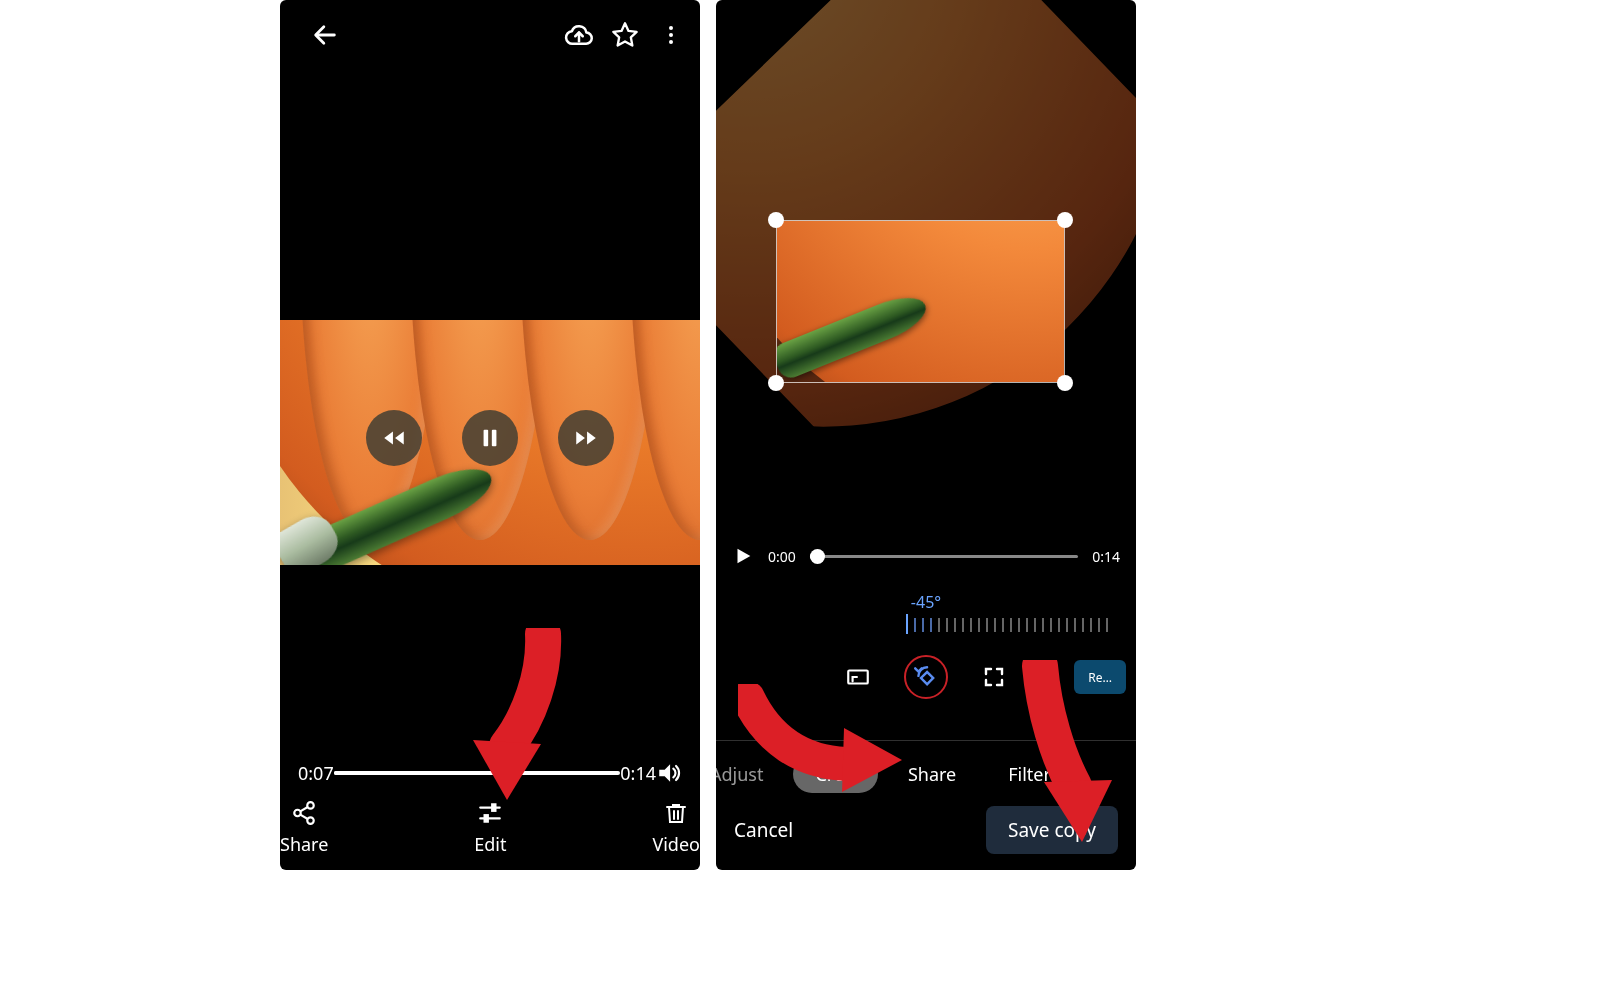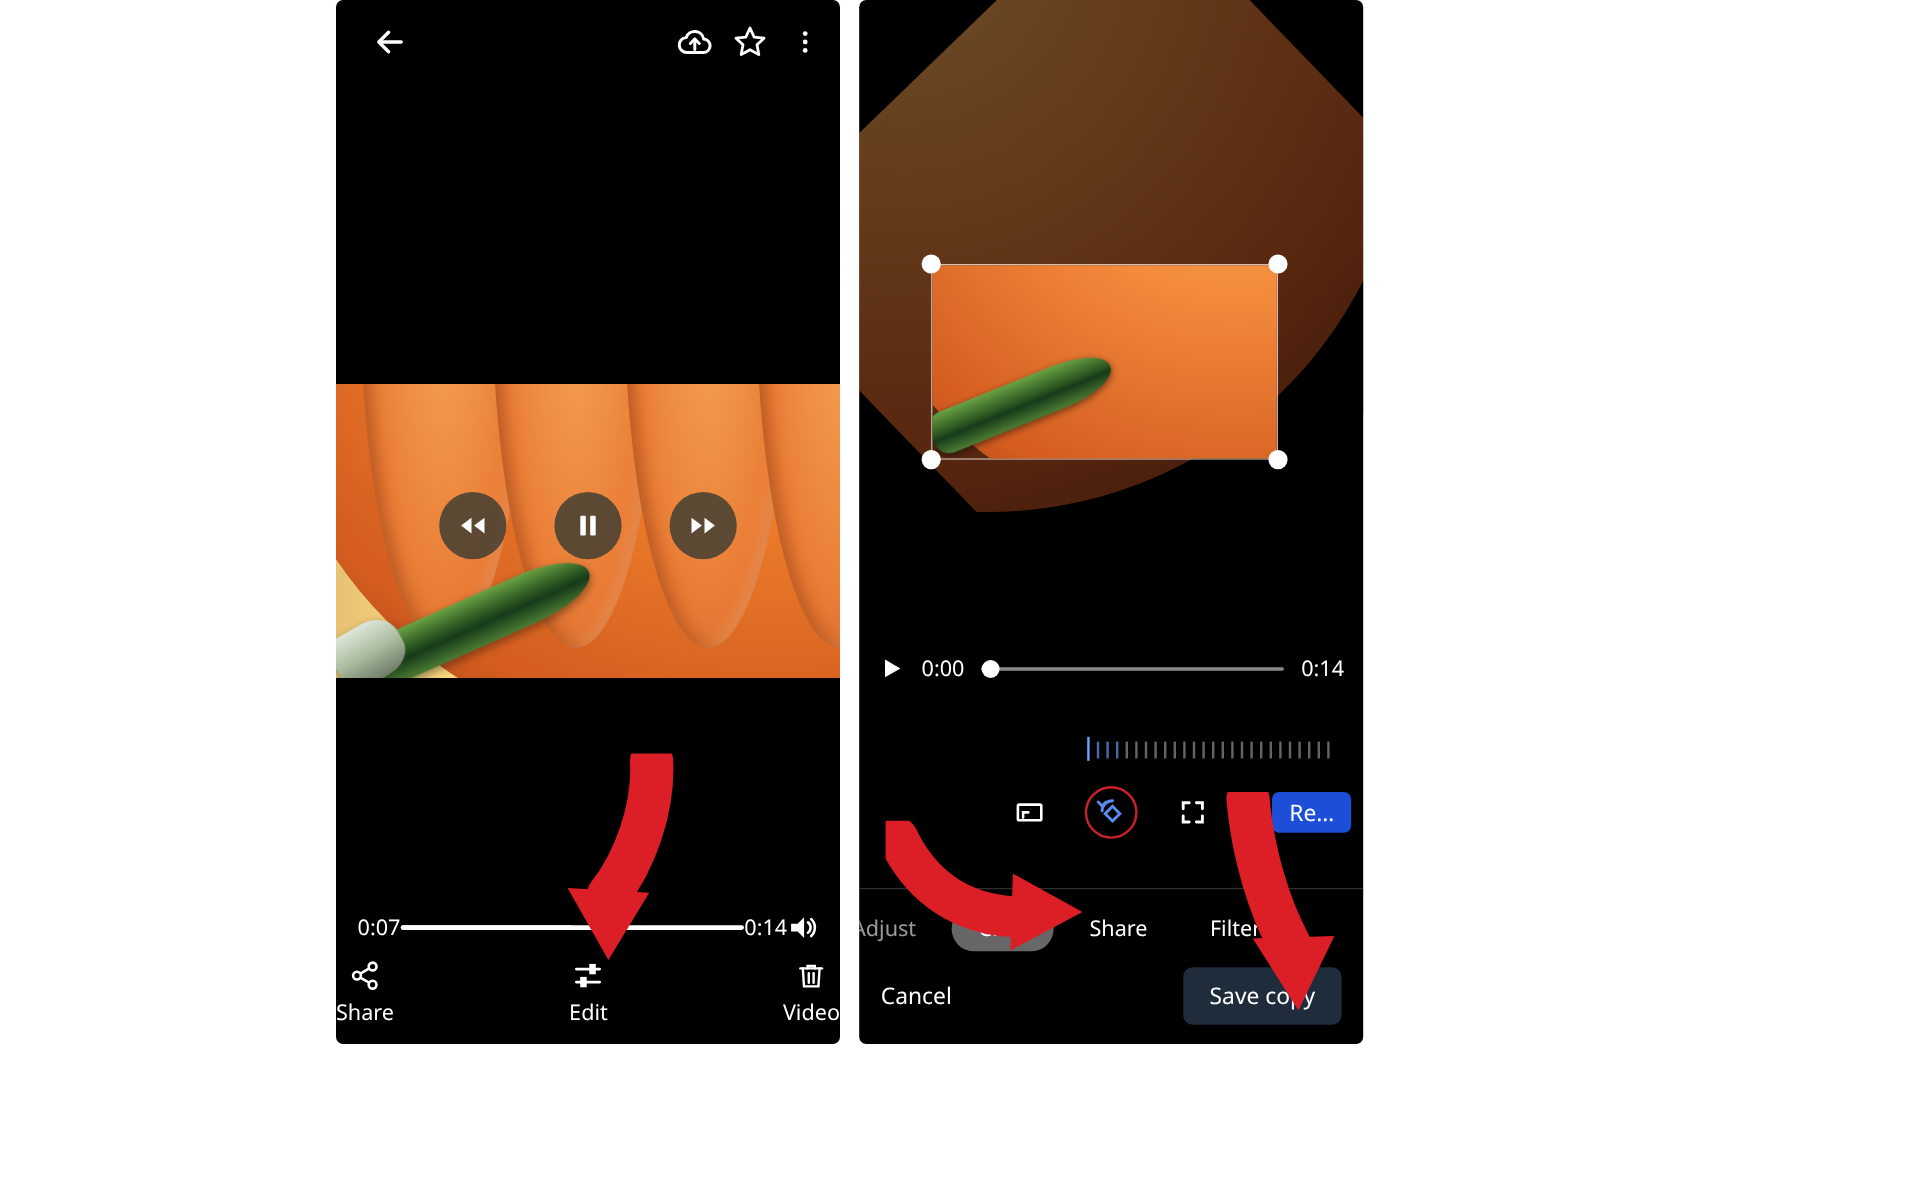--- a/index.html
+++ b/index.html
@@ -35,32 +35,32 @@
   .crop-inner{position:absolute;inset:0;overflow:hidden;border:1px solid rgba(255,255,255,.7);}
   .crop-inner .cxpump{position:absolute;width:520px;height:520px;border-radius:50%;left:-60px;top:-310px;background:radial-gradient(circle at 60% 30%,#ffb862 0%,#f3893b 38%,#d35c1f 75%,#7a3011 100%);}
   .crop-inner .cxstem{position:absolute;width:160px;height:36px;left:-6px;top:96px;border-radius:18px 60px 60px 18px/18px 24px 24px 18px;background:linear-gradient(#6aa244 0%,#2e5a22 45%,#173a19 60%,#4c7c33 100%);transform:rotate(-22deg);filter:drop-shadow(0 2px 3px rgba(0,0,0,.5));}
   .handle{position:absolute;width:16px;height:16px;border-radius:50%;background:#fff;cursor:nwse-resize;}
   .h-tl{left:-8px;top:-8px;}
   .h-tr{right:-8px;top:-8px;cursor:nesw-resize;}
   .h-bl{left:-8px;bottom:-8px;cursor:nesw-resize;}
   .h-br{right:-8px;bottom:-8px;}
   .vid-progress{position:absolute;left:16px;right:16px;top:545px;display:flex;align-items:center;gap:14px;}
   .vid-progress .play{cursor:pointer;}
-  .vid-progress .vtime{font-size:18px;}
+  .vid-progress .vtime{font-size:14px;}
   .vid-progress .vtrack{flex:1;height:3px;background:#888;border-radius:2px;position:relative;}
   .vid-progress .vtrack::before{content:"";position:absolute;left:0;width:3%;top:-1px;bottom:-1px;background:#fff;border-radius:2px;}
   .vid-progress .thumb{position:absolute;left:0;top:-6px;width:15px;height:15px;border-radius:50%;background:#fff;}
   .angle-label{position:absolute;top:591px;left:0;right:0;text-align:center;font-size:16px;color:#6aa4ff;}
   .angle-scale{position:absolute;top:614px;left:190px;right:0;height:22px;}
   .angle-scale .tick{position:absolute;top:4px;width:2px;height:14px;background:#666;}
   .angle-scale .tick.major{background:#6aa4ff;height:20px;top:0;}
   .crop-tools{position:absolute;top:655px;left:0;right:0;display:flex;justify-content:center;gap:24px;align-items:center;}
   .tool{width:44px;height:44px;border-radius:50%;display:flex;align-items:center;justify-content:center;cursor:pointer;}
   .tool.rotate-active{border:2px solid #c92127;box-sizing:border-box;}
-  .reset-chip{position:absolute;right:10px;top:660px;height:34px;padding:0 14px;border-radius:6px;background:#1d4ed8;display:flex;align-items:center;font-size:19px;cursor:pointer;}
+  .reset-chip{position:absolute;right:10px;top:660px;height:34px;padding:0 14px;border-radius:6px;background:#0c4a6e;display:flex;align-items:center;font-size:12px;cursor:pointer;}
   .edit-tabs{position:absolute;left:0;right:0;top:740px;border-top:1px solid #303030;padding-top:14px;display:flex;gap:8px;align-items:center;overflow:hidden;}
   .tab{padding:7px 22px;border-radius:20px;font-size:18px;cursor:pointer;white-space:nowrap;}
   .tab.active{background:#676767;}
   .footer{position:absolute;left:0;right:0;bottom:16px;display:flex;align-items:center;justify-content:space-between;padding:0 18px;box-sizing:border-box;text-align:right;}
   .cancel{font-size:19px;cursor:pointer;}
   .savecopy{background:#1f2c3c;padding:11px 22px;border-radius:8px;font-size:19px;cursor:pointer;}
   
   .arrow{position:absolute;z-index:50;pointer-events:none;}
   svg{display:block;}
 </style>
@@ -212,20 +212,21 @@
             <polygon points="6 4 20 12 6 20"></polygon>
           </svg>
       </div>
       <span class="vtime">0:00</span>
       <div class="vtrack">
           <div class="thumb"></div>
         </div>
       <span class="vtime">0:14</span>
     </div>
 
+    <div class="angle-label">-45°</div>
     <div class="angle-scale" id="angleScale">
         <div class="tick major" style="left: 0px;"></div>
         <div class="tick" style="left: 8px; background: rgb(74, 106, 168);"></div>
         <div class="tick" style="left: 16px; background: rgb(74, 106, 168);"></div>
         <div class="tick" style="left: 24px; background: rgb(74, 106, 168);"></div>
         <div class="tick" style="left: 32px;"></div>
         <div class="tick" style="left: 40px;"></div>
         <div class="tick" style="left: 48px;"></div>
         <div class="tick" style="left: 56px;"></div>
         <div class="tick" style="left: 64px;"></div>

